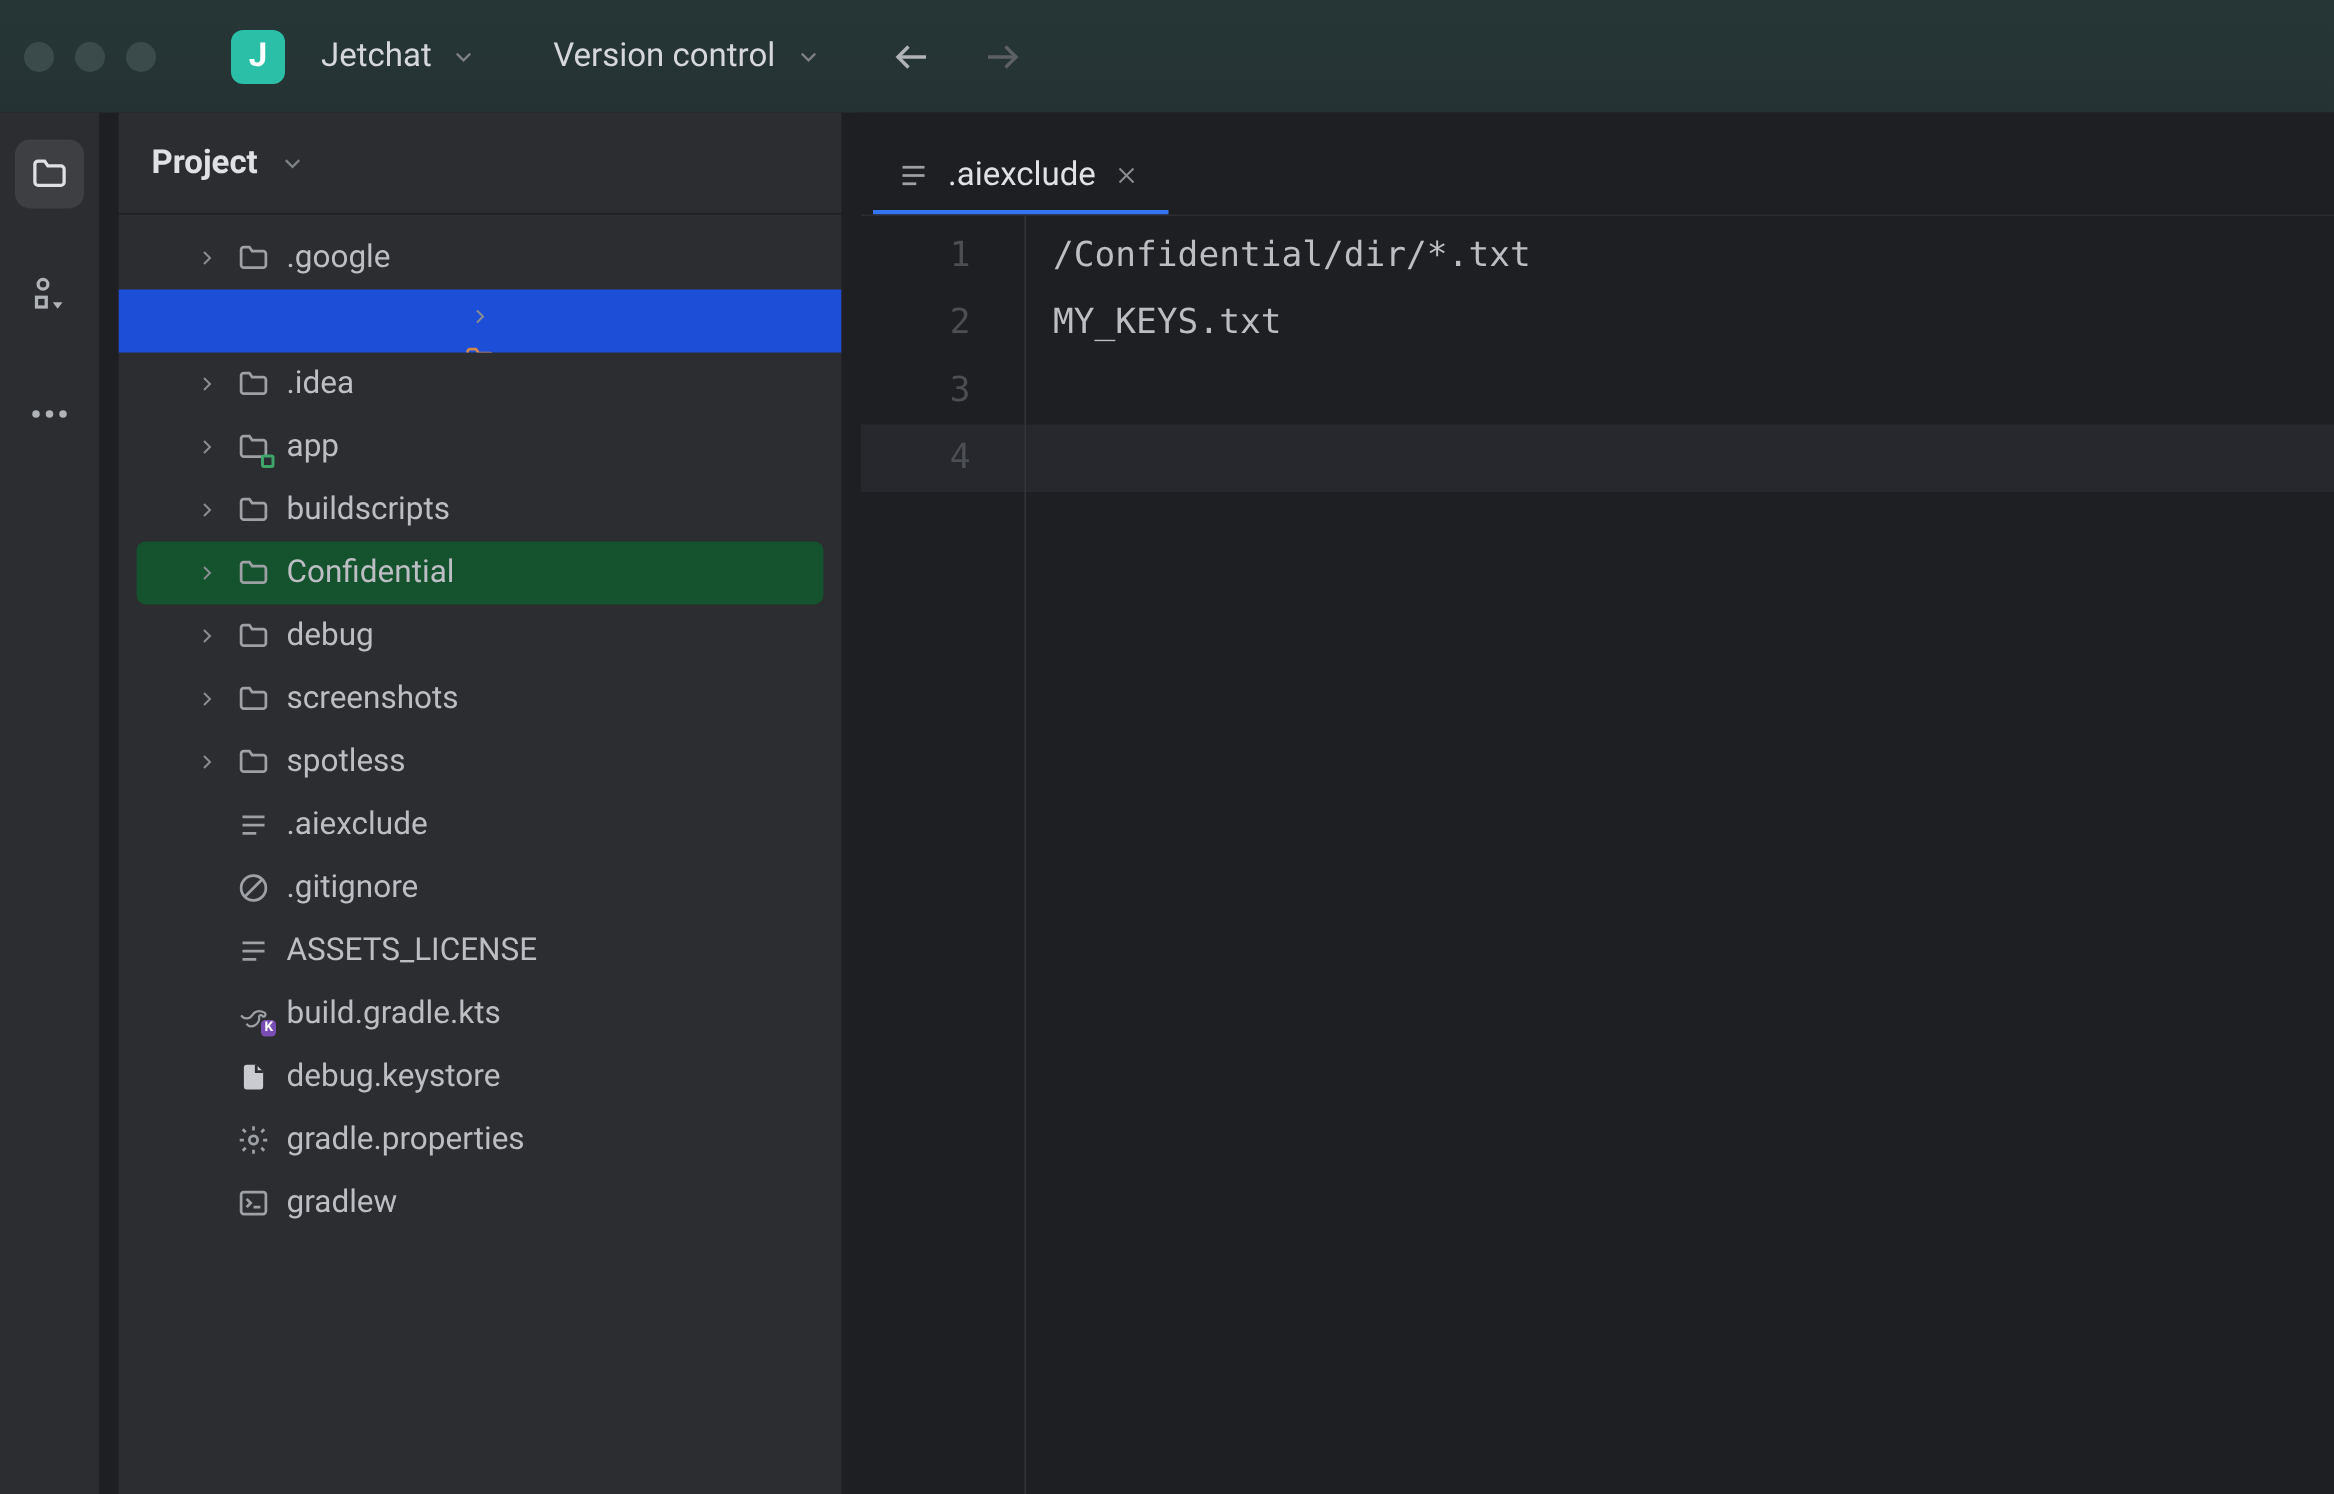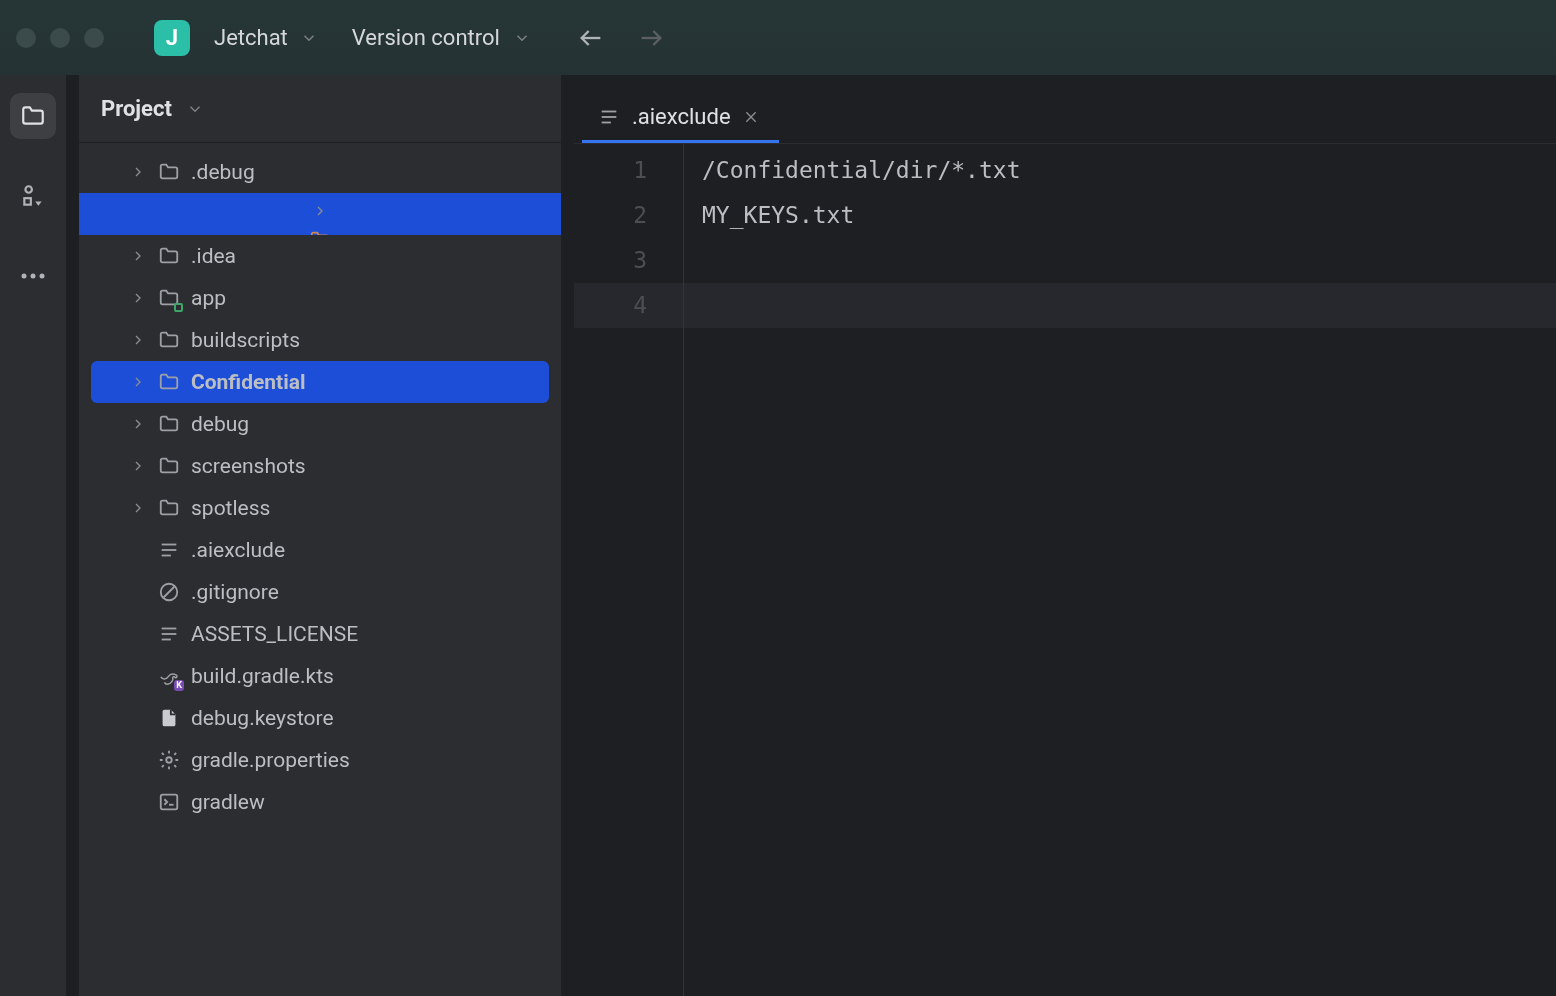--- a/index.html
+++ b/index.html
@@ -78,21 +78,21 @@
     border-bottom: 1px solid #1E1F22;
   }
 
   .tree { padding-top: 8px; overflow: hidden; }
   .tree-row {
     display: flex; align-items: center; height: 42px;
     padding-left: 0; gap: 10px; cursor: pointer;
     white-space: nowrap; overflow: hidden;
     color: #bcbec4; font-size: 21px;
   }
-  .tree-row.selected { background: #1d4ed8; border-radius: 6px; margin: 0 12px; padding-left: 0; font-weight: bold; }
+  .tree-row.selected { background: #14532d; border-radius: 6px; margin: 0 12px; padding-left: 0; }
   .tree-row.highlight { background: #1d4ed8; flex-direction: column; }
   .indent { display: inline-block; }
   .caret {
     width: 18px; display: inline-flex; justify-content: center; color: #8a8d91;
   }
   .tree-icon { width: 24px; display: inline-flex; justify-content: center; }
   .label-bold { color: #dfe1e5; font-weight: 700; }
   .label-dim { color: #6f7377; }
   .folder { color: #9da0a5; }
   .folder.orange { color: #d1884b; }
@@ -151,21 +151,21 @@
 
   <div class="title-item">
     <span>Jetchat</span>
     <span class="chev">
       <svg width="18" height="18" viewBox="0 0 24 24" fill="none" stroke="currentColor" stroke-width="2">
           <polyline points="6 9 12 15 18 9"></polyline>
         </svg>
     </span>
   </div>
 
-  <div class="title-item" style="margin-left:8px;gap:13px;">
+  <div class="title-item" style="margin-left:25px;gap:13px;">
     <span>Version control</span>
     <span class="chev">
       <svg width="18" height="18" viewBox="0 0 24 24" fill="none" stroke="currentColor" stroke-width="2">
           <polyline points="6 9 12 15 18 9"></polyline>
         </svg>
     </span>
   </div>
 
   <div class="nav-arrows">
     <span class="nav-arrow">
@@ -225,21 +225,21 @@
               <polyline points="9 6 15 12 9 18"></polyline>
             </svg>
           </span>
       <span class="tree-icon">
             <span class="folder">
               <svg width="22" height="22" viewBox="0 0 24 24" fill="none" stroke="currentColor" stroke-width="2">
                 <path d="M3 6a2 2 0 0 1 2-2h4l2 3h8a2 2 0 0 1 2 2v8a2 2 0 0 1-2 2H5a2 2 0 0 1-2-2V6z"></path>
               </svg>
             </span>
           </span>
-      <span>.debug</span>
+      <span>.google</span>
     </div>
         <div class="tree-row highlight">
       <span class="indent" style="width:40px"></span>
       <span class="caret">
             <svg width="16" height="16" viewBox="0 0 24 24" fill="none" stroke="currentColor" stroke-width="2">
               <polyline points="9 6 15 12 9 18"></polyline>
             </svg>
           </span>
       <span class="tree-icon">
             <span class="folder orange">

